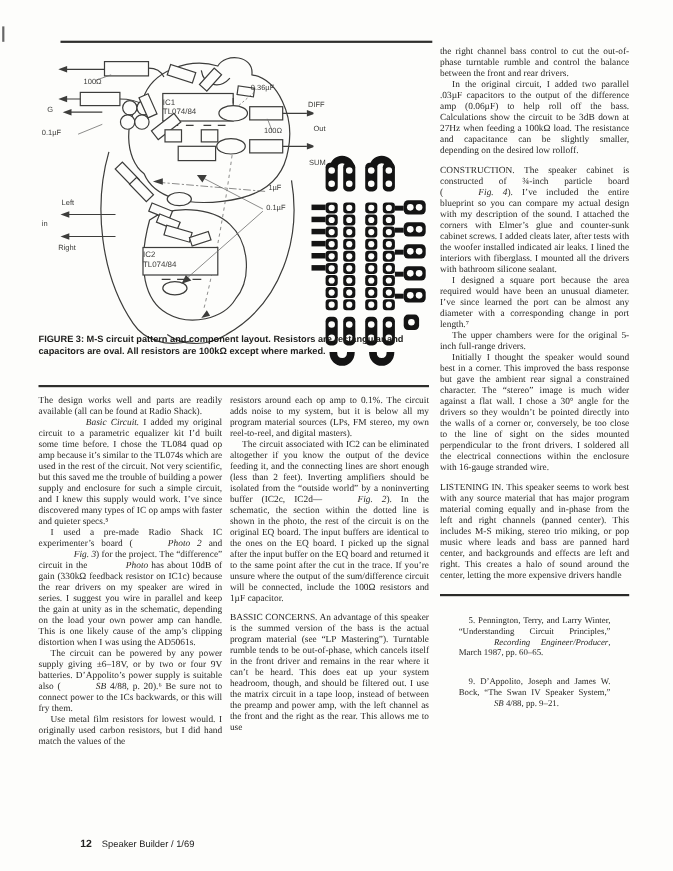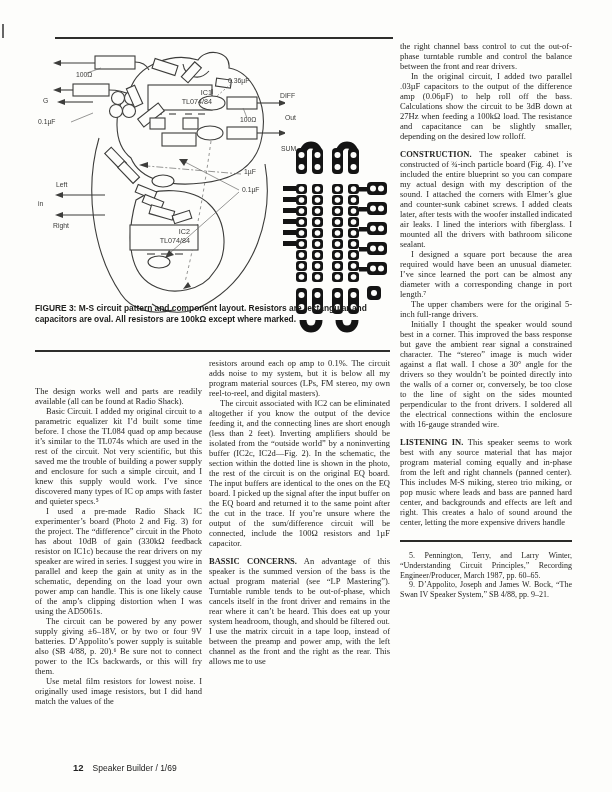--- a/index.html
+++ b/index.html
@@ -6,38 +6,38 @@
   .page{position:relative;width:612px;height:792px;background:#fdfdfb;
         font-family:"Liberation Serif",serif;color:#262624;overflow:hidden;}
   .artifact{position:absolute;left:2px;top:24px;width:2px;height:14px;background:#666;}
   .top-rule{position:absolute;left:55px;top:37px;width:338px;height:2px;background:#2e2e2c;}
 
   .figure-area{position:absolute;left:35px;top:40px;width:358px;height:282px;}
   .circuit{position:absolute;left:0;top:0;width:250px;height:280px;}
   .pcb{position:absolute;left:248px;top:100px;width:108px;height:196px;}
   .lbl{position:absolute;font-family:"Liberation Sans",sans-serif;font-size:6.8px;
        color:#3a3a38;white-space:nowrap;line-height:7.5px;}
-  .lbl.ic{font-size:7.2px;text-align:right;line-height:8.5px;white-space:normal;}
+  .lbl.ic{font-size:7.2px;text-align:left;line-height:8.5px;white-space:normal;}
 
   .caption{position:absolute;left:35px;top:303px;width:354px;
            font-family:"Liberation Sans",sans-serif;font-weight:bold;
            font-size:8.4px;line-height:11px;color:#1d1d1b;text-align:left;}
   .caption-rule{position:absolute;left:35px;top:350px;width:355px;height:2px;background:#2e2e2c;}
 
   .col{position:absolute;font-size:8.5px;line-height:10px;text-align:justify;}
   .col p{margin:0;}
   .col p.ind{text-indent:11px;}
   .col p.gap{margin-top:8px;}
-  span.i{}
-  span.b{font-weight:bold;}
-  .col-left{left:35px;top:358px;width:167px;margin-top:28px;}
+  span.i{font-style:italic;padding-left:32px;}
+  span.b{font-weight:normal;}
+  .col-left{left:35px;top:358px;width:167px;}
   .col-mid{left:209px;top:358px;width:181px;}
   .col-right{left:400px;top:41px;width:172px;}
   .fn-rule{width:172px;height:2px;background:#2a2a28;margin:13px 0 9px 0;}
-  .footnotes p{font-size:8px;line-height:9.8px;margin:0;text-indent:9px;text-align:justify;}
+  .footnotes p{font-size:8px;line-height:9.8px;margin:17px;text-indent:9px;text-align:justify;}
 
   .footer{position:absolute;left:35px;top:762px;font-family:"Liberation Sans",sans-serif;
           font-size:8.5px;color:#222;}
   .footer .pageno{font-weight:bold;font-size:9.5px;margin-right:9px;margin-left:38px;}
 
   svg .ln{stroke:#3d3d3b;fill:none;stroke-width:1.1;}
   svg .comp{stroke:#3d3d3b;fill:#fdfdfb;stroke-width:1.1;}
   svg .thin{stroke:#6a6a68;fill:none;stroke-width:0.7;}
   svg .ah{fill:#3d3d3b;stroke:none;}
 </style>
@@ -289,21 +289,21 @@
   </div>
 
   <div class="caption">FIGURE 3: M-S circuit pattern and component layout. Resistors are rectangular and capacitors are oval. All resistors are 100kΩ except where marked.</div>
   <div class="caption-rule"></div>
 
   <div class="col col-left">
       <p><span>The design works well and parts are readily available (all can be found at Radio Shack).</span></p>
       <p class="ind"><span class="i">Basic Circuit.</span><span> I added my original circuit to a parametric equalizer kit I’d built some time before. I chose the TL084 quad op amp because it’s similar to the TL074s which are used in the rest of the circuit. Not very scientific, but this saved me the trouble of building a power supply and enclosure for such a simple circuit, and I knew this supply would work. I’ve since discovered many types of IC op amps with faster and quieter specs.⁵</span></p>
       <p class="ind"><span>I used a pre-made Radio Shack IC experimenter’s board (</span><span class="i">Photo 2</span><span> and </span><span class="i">Fig. 3</span><span>) for the project. The “difference” circuit in the </span><span class="i">Photo</span><span> has about 10dB of gain (330kΩ feedback resistor on IC1c) because the rear drivers on my speaker are wired in series. I suggest you wire in parallel and keep the gain at unity as in the schematic, depending on the load your own power amp can handle. This is one likely cause of the amp’s clipping distortion when I was using the AD5061s.</span></p>
       <p class="ind"><span>The circuit can be powered by any power supply giving ±6–18V, or by two or four 9V batteries. D’Appolito’s power supply is suitable also (</span><span class="i">SB</span><span> 4/88, p. 20).⁶ Be sure not to connect power to the ICs backwards, or this will fry them.</span></p>
-      <p class="ind"><span>Use metal film resistors for lowest noise. I originally used image resistors, but I did hand match the values of the</span></p>
+      <p class="ind"><span>Use metal film resistors for lowest would. I originally used carbon resistors, but I did hand match the values of the</span></p>
     </div>
   <div class="col col-mid">
       <p><span>resistors around each op amp to 0.1%. The circuit adds noise to my system, but it is below all my program material sources (LPs, FM stereo, my own reel-to-reel, and digital masters).</span></p>
       <p class="ind"><span>The circuit associated with IC2 can be eliminated altogether if you know the output of the device feeding it, and the connecting lines are short enough (less than 2 feet). Inverting amplifiers should be isolated from the “outside world” by a noninverting buffer (IC2c, IC2d—</span><span class="i">Fig. 2</span><span>). In the schematic, the section within the dotted line is shown in the photo, the rest of the circuit is on the original EQ board. The input buffers are identical to the ones on the EQ board. I picked up the signal after the input buffer on the EQ board and returned it to the same point after the cut in the trace. If you’re unsure where the output of the sum/difference circuit will be connected, include the 100Ω resistors and 1µF capacitor.</span></p>
       <p class="gap"><span class="b">BASSIC CONCERNS.</span><span> An advantage of this speaker is the summed version of the bass is the actual program material (see “LP Mastering”). Turntable rumble tends to be out-of-phase, which cancels itself in the front driver and remains in the rear where it can’t be heard. This does eat up your system headroom, though, and should be filtered out. I use the matrix circuit in a tape loop, instead of between the preamp and power amp, with the left channel as the front and the right as the rear. This allows me to use</span></p>
     </div>
 
   <div class="col col-right">
     <div>
         <p><span>the right channel bass control to cut the out-of-phase turntable rumble and control the balance between the front and rear drivers.</span></p>

